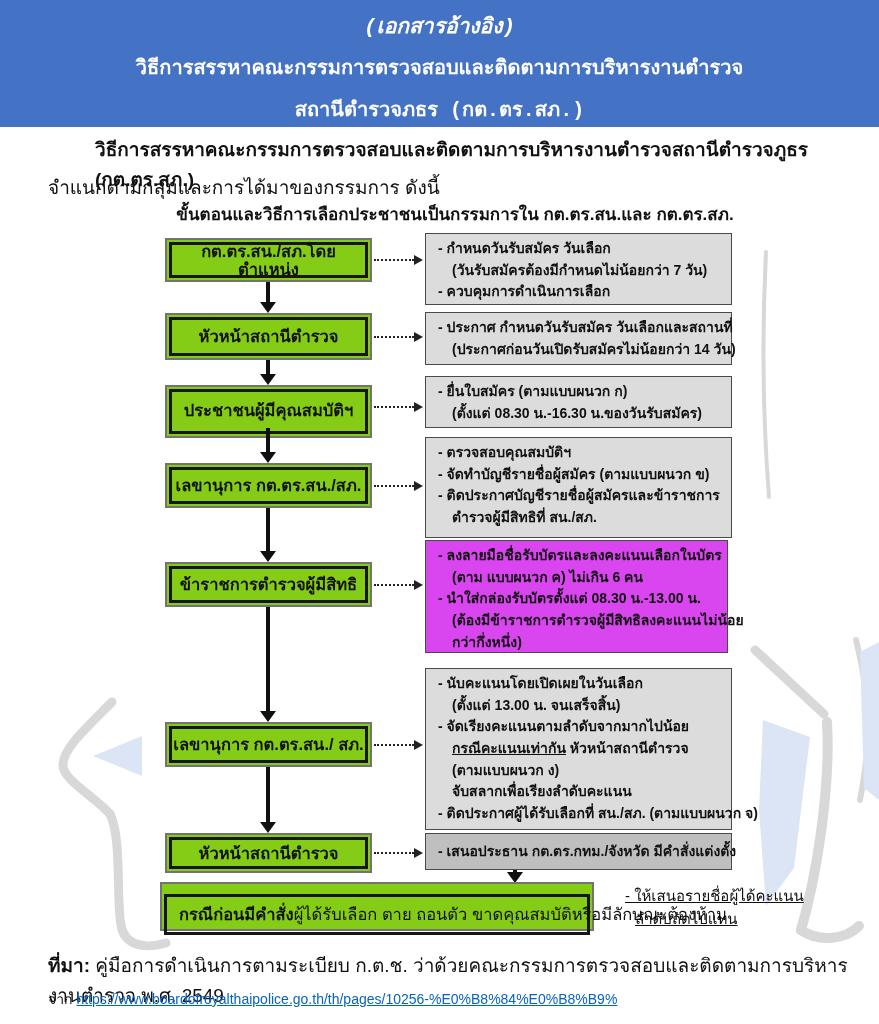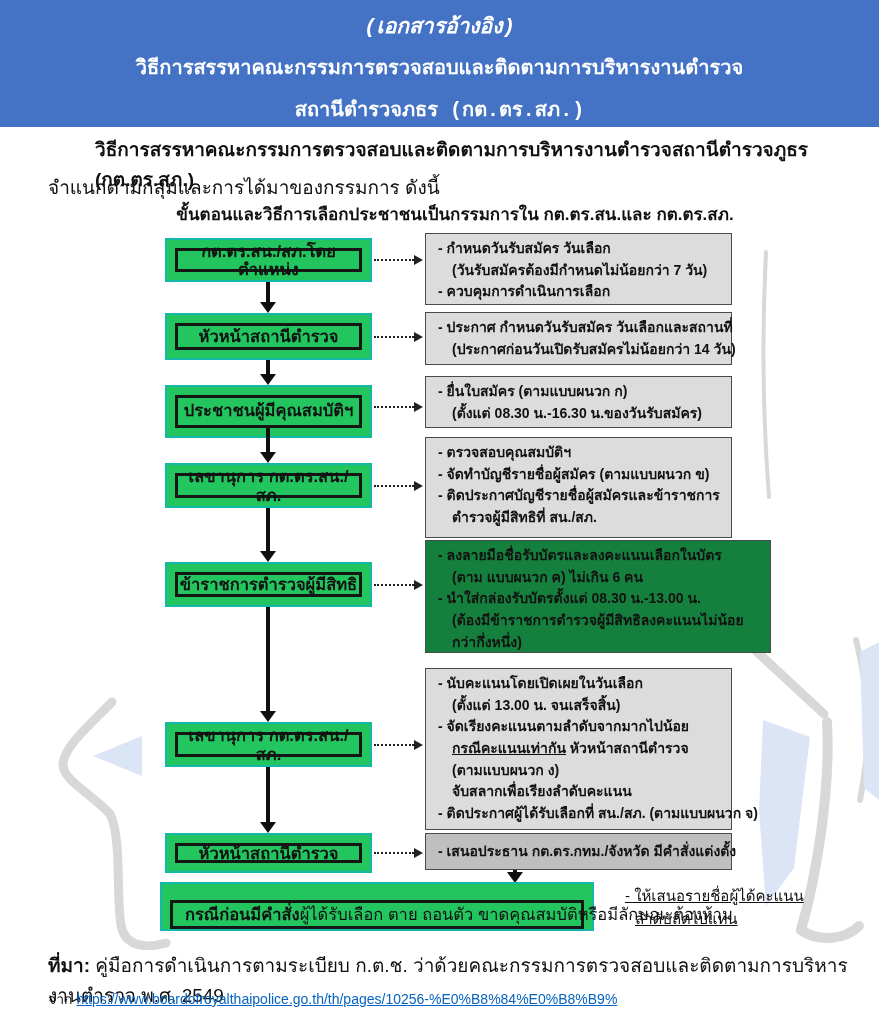--- a/index.html
+++ b/index.html
@@ -15,21 +15,21 @@
     font-size:20px;font-weight:bold;}
   .banner .l3{position:absolute;top:93px;left:0;width:100%;text-align:center;
     font-size:20px;font-weight:bold;}
   
   .intro1{position:absolute;left:95px;top:134px;width:770px;font-size:19px;font-weight:bold;z-index:2;}
   .intro2{position:absolute;left:48px;top:172px;width:780px;font-size:19px;z-index:2;}
   
   #chart{position:absolute;left:0;top:0;width:879px;height:1024px;z-index:1;}
   .chart-title{position:absolute;left:165px;top:200px;width:580px;text-align:center;
     font-size:17px;font-weight:bold;}
-  .lbox{position:absolute;background:#22c55e;border:2px solid #14b8a6;padding:8px;box-sizing:border-box;}
+  .lbox{position:absolute;background:#84cc16;border:2px solid #737373;padding:2px;box-sizing:border-box;}
   .lbox .in{width:100%;height:100%;border:3px solid #161616;box-sizing:border-box;
     display:flex;align-items:center;justify-content:center;
     font-size:16.5px;font-weight:bold;text-align:center;line-height:1.1;}
   .rbox{position:absolute;border:1px solid #4a4a4a;box-sizing:border-box;
     padding:4px 8px 4px 12px;font-size:14px;font-weight:bold;line-height:1.55;}
   .rbox .ln{white-space:nowrap;}
   .rbox .i1{padding-left:14px;}
   .rbox.single{display:flex;align-items:center;}
   .varrow{position:absolute;background:#101010;width:4px;}
   .vhead{position:absolute;width:0;height:0;border-left:8px solid transparent;
@@ -122,21 +122,21 @@
         <div class="ln">- ติดประกาศบัญชีรายชื่อผู้สมัครและข้าราชการ</div>
         <div class="ln i1">ตำรวจผู้มีสิทธิที่ สน./สภ.</div>
       </div>
       <div class="dotline" style="left: 374px; top: 485px; width: 40px;"></div>
       <div class="dothead" style="left: 414px; top: 481px;"></div>
       <div class="varrow" style="left: 266px; top: 508px; height: 45px;"></div>
       <div class="vhead" style="left: 260px; top: 551px;"></div>
       <div class="lbox" style="left: 165px; top: 562px; width: 207px; height: 45px;">
         <div class="in">ข้าราชการตำรวจผู้มีสิทธิ</div>
       </div>
-      <div class="rbox" style="left: 425px; top: 540px; width: 346px; height: 113px; background: #15803d;">
+      <div class="rbox" style="left: 425px; top: 540px; width: 303px; height: 113px; background: #d946ef;">
         <div class="ln">- ลงลายมือชื่อรับบัตรและลงคะแนนเลือกในบัตร</div>
         <div class="ln i1">(ตาม แบบผนวก ค) ไม่เกิน 6 คน</div>
         <div class="ln">- นำใส่กล่องรับบัตรตั้งแต่ 08.30 น.-13.00 น.</div>
         <div class="ln i1">(ต้องมีข้าราชการตำรวจผู้มีสิทธิลงคะแนนไม่น้อย</div>
         <div class="ln i1">กว่ากึ่งหนึ่ง)</div>
       </div>
       <div class="dotline" style="left: 374px; top: 584px; width: 40px;"></div>
       <div class="dothead" style="left: 414px; top: 580px;"></div>
       <div class="varrow" style="left: 266px; top: 607px; height: 106px;"></div>
       <div class="vhead" style="left: 260px; top: 711px;"></div>

